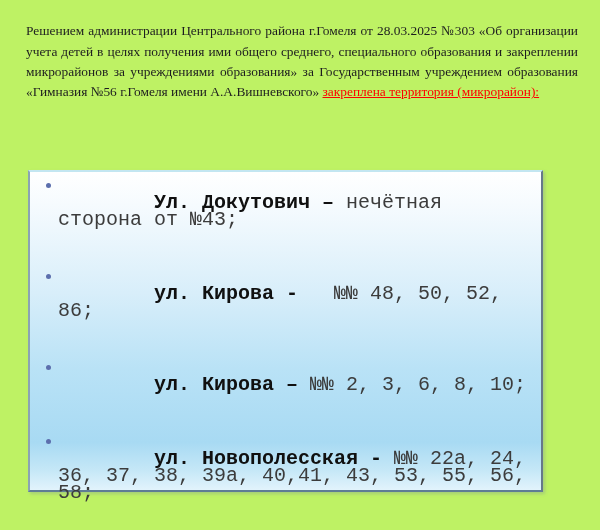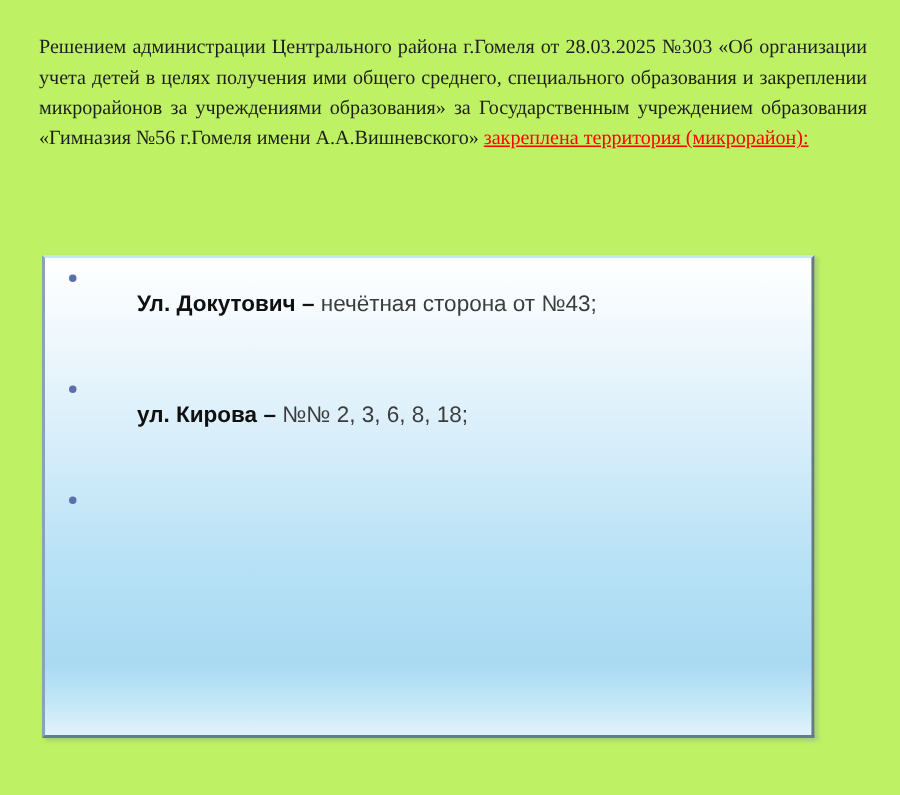--- a/index.html
+++ b/index.html
@@ -52,22 +52,22 @@
   }
   .street-list {
     list-style: none;
     margin: 0;
     padding: 0;
   }
   .street-list li {
     position: relative;
     padding-left: 12px;
     margin-bottom: 23px;
-    font-family: Liberation Sans, sans-serif;
-    font-size: 15px;
+    font-family: Liberation Mono, monospace;
+    font-size: 20px;
     line-height: 17px;
     color: #3c3c3c;
     white-space: pre-wrap;
   }
   .street-list li:last-child {
     margin-bottom: 0;
   }
   .bullet {
     position: absolute;
     left: 0;
@@ -92,25 +92,31 @@
 
   <p class="intro"><span>Решением администрации Центрального района г.Гомеля от 28.03.2025 №303 «Об организации учета детей в целях получения ими общего среднего, специального образования и закреплении микрорайонов за учреждениями образования» за Государственным учреждением образования «Гимназия №56 г.Гомеля имени А.А.Вишневского» </span><span class="highlight">закреплена территория (микрорайон):</span></p>
 
   <div class="district-box">
     <ul class="street-list">
 
       <li>
         <span class="bullet"></span><span class="street-name">Ул. Докутович –</span><span class="street-detail"> нечётная сторона от №43;</span>
       </li>
 
+      <li>
+        <span class="bullet"></span><span class="street-name">ул. Кирова -</span><span class="street-detail">   №№ 48, 50, 52, 86;</span>
+      </li>
 
       <li>
-        <span class="bullet"></span><span class="street-name">ул. Кирова –</span><span class="street-detail"> №№ 2, 3, 6, 8, 18;</span>
+        <span class="bullet"></span><span class="street-name">ул. Кирова –</span><span class="street-detail"> №№ 2, 3, 6, 8, 10;</span>
       </li>
 
+      <li>
+        <span class="bullet"></span><span class="street-name">ул. Новополесская -</span><span class="street-detail"> №№ 22а, 24, 36, 37, 38, 39а, 40,41, 43, 53, 55, 56, 58;</span>
+      </li>
 
       <li>
         <span class="bullet"></span><span class="street-detail"></span>
       </li>
 
     </ul>
   </div>
 
 </div>
 

